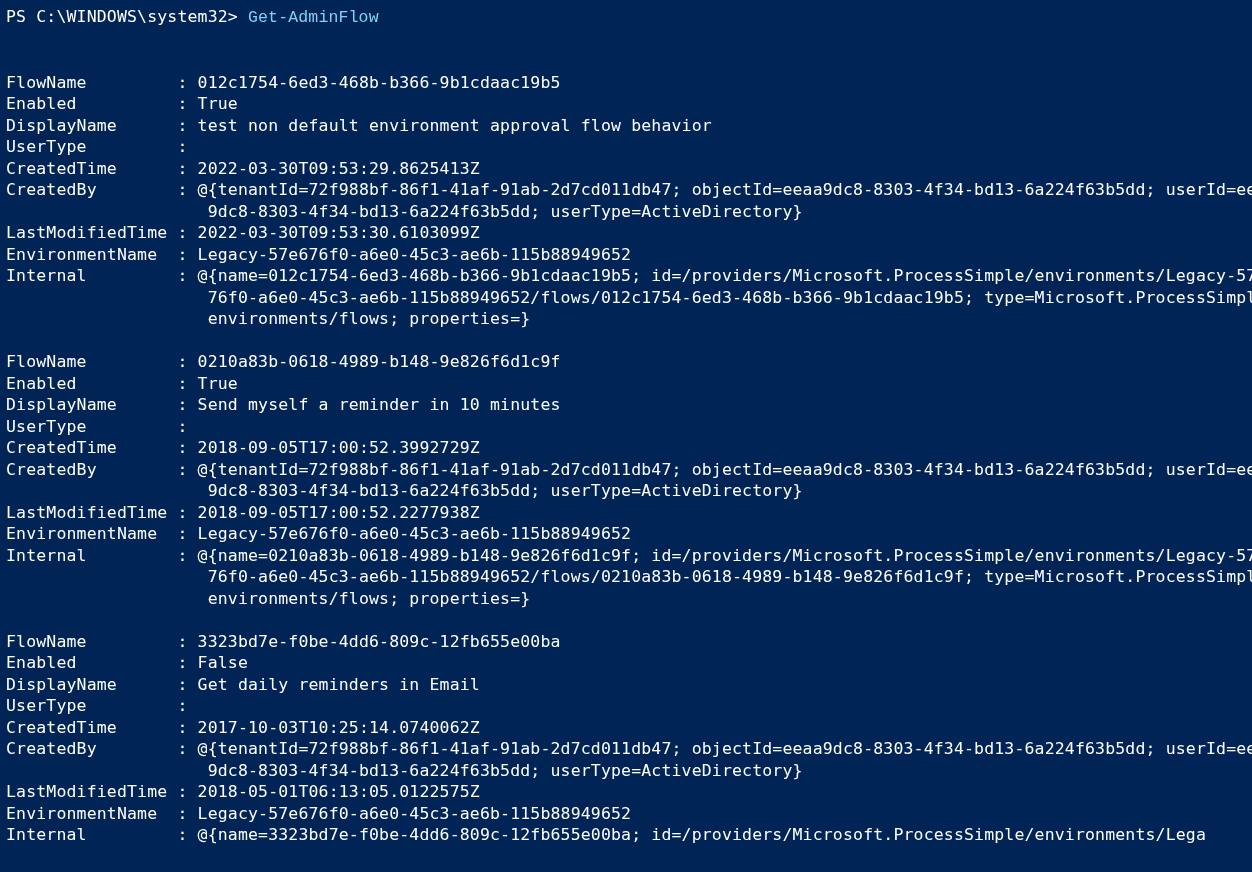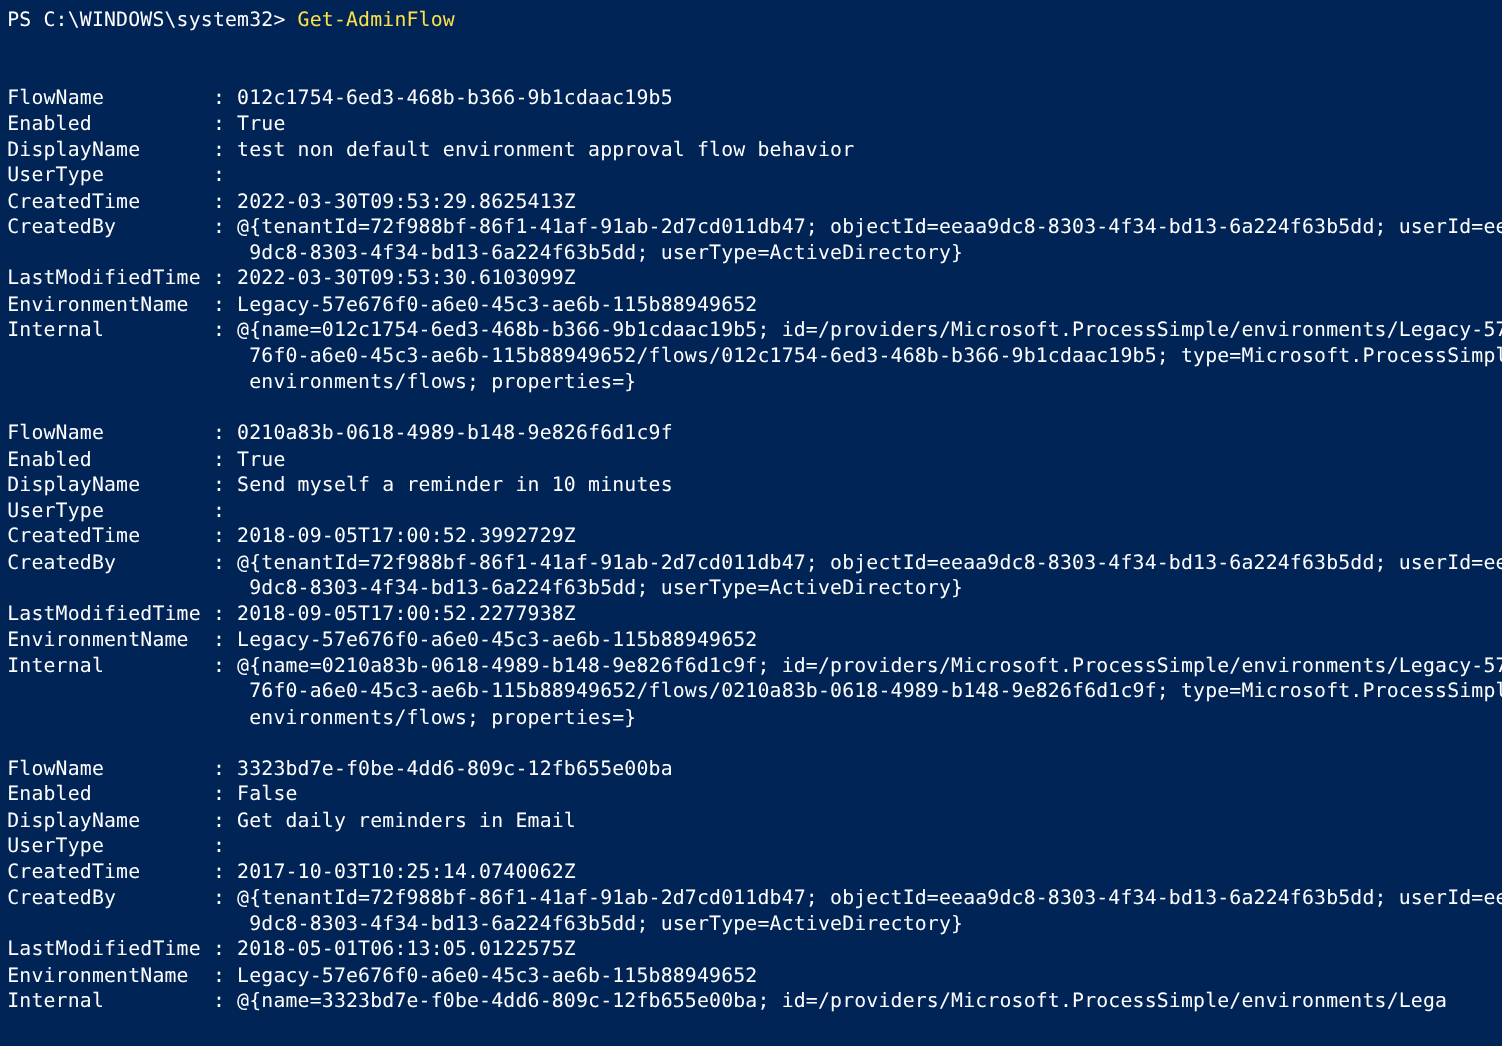--- a/index.html
+++ b/index.html
@@ -12,21 +12,21 @@
     font-family: Consolas, "Lucida Console", monospace;
     font-size: 16.5px;
     line-height: 21.5px;
     overflow: hidden;
     letter-spacing: 0.15px;
   }
   .terminal {
     padding: 6px 0 0 6px;
     white-space: pre;
   }
-  .cmd { color: #fde047; }
+  .cmd { color: #7dd3fc; font-family: Liberation Mono, monospace; }
 </style>
 </head>
 <body>
 
 <div class="terminal"><span>PS C:\WINDOWS\system32&gt; </span><span class="cmd">Get-AdminFlow</span>
 <span id="records-output">
 
 FlowName         : 012c1754-6ed3-468b-b366-9b1cdaac19b5
 Enabled          : True
 DisplayName      : test non default environment approval flow behavior

